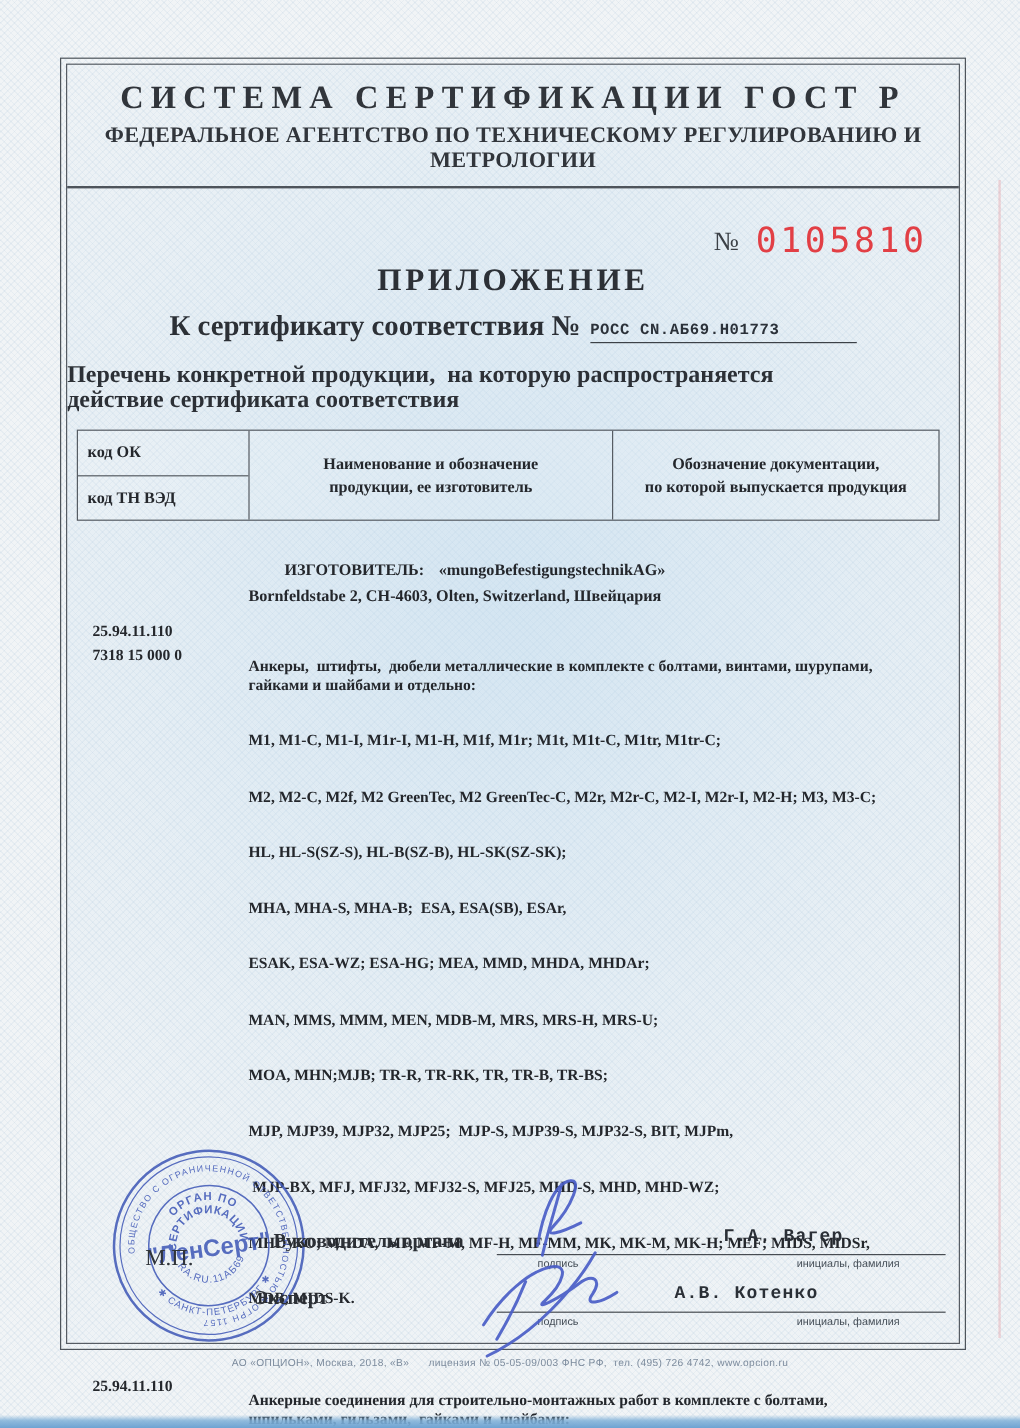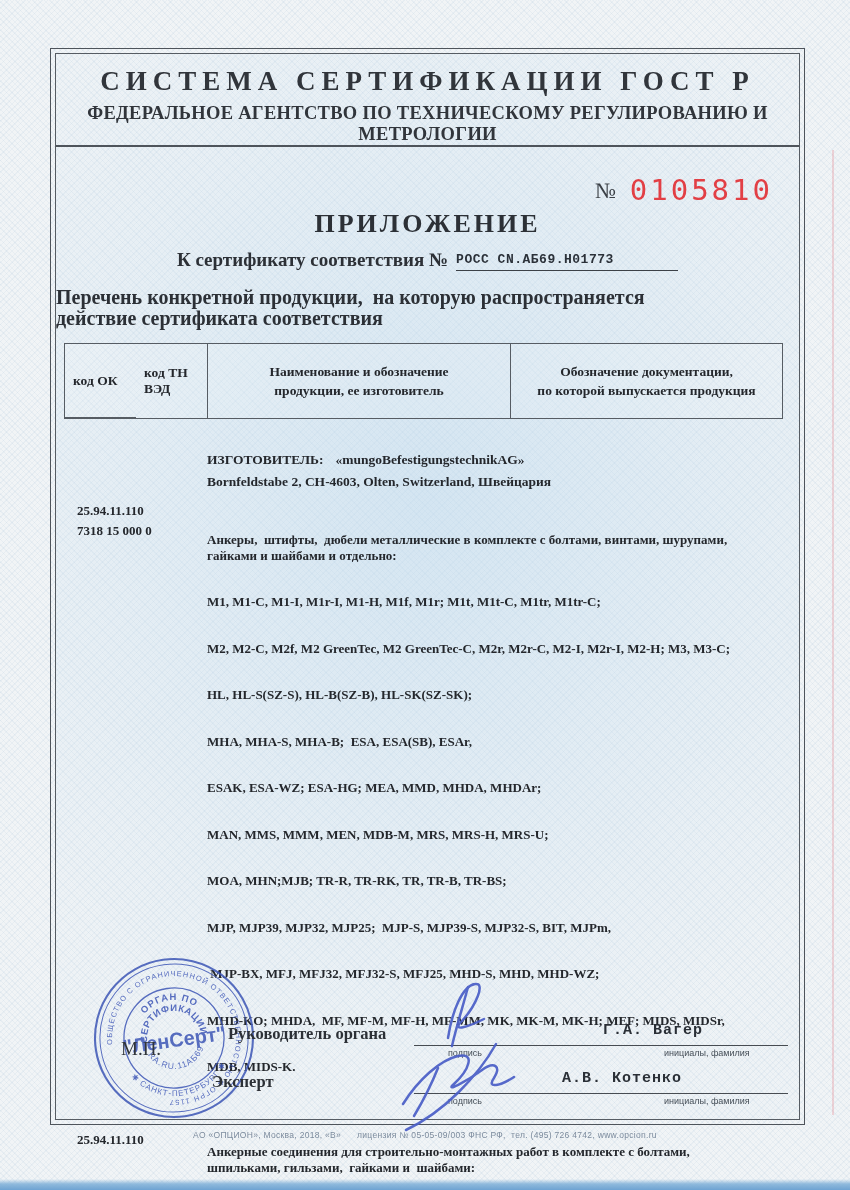--- a/index.html
+++ b/index.html
@@ -12,50 +12,50 @@
       repeating-linear-gradient(-45deg, rgba(140,175,205,.10) 0 1px, transparent 1px 4px);
   }
   .edge-bottom{position:absolute;left:0;right:0;bottom:0;height:11px;z-index:5;
     background:linear-gradient(to bottom, rgba(127,176,216,0), rgba(127,176,216,.85) 45%, #6ea3d2);}
   .edge-right{position:absolute;right:16px;top:150px;bottom:75px;width:2px;background:rgba(226,136,146,.32);z-index:1;}
 
   .frame{position:absolute;left:50px;top:48px;width:753px;height:1075px;border:1.6px solid #4e545b;z-index:1;}
   .frame-inner{position:absolute;inset:4px;border:1.1px solid #565c63;
     background:radial-gradient(ellipse 70% 55% at 50% 42%, rgba(188,217,238,.55), rgba(188,217,238,.18) 70%, rgba(188,217,238,.05));}
 
-  .header{padding-top:12px;border-bottom:2px solid #4e545b;text-align:center;}
+  .header{padding-top:12px;padding-bottom:10px;border-bottom:2px solid #4e545b;text-align:center;}
   .h1{font-weight:bold;font-size:27px;letter-spacing:6px;color:#31353b;}
   .h2{font-weight:bold;font-size:18.5px;letter-spacing:.3px;margin-top:6px;color:#31353b;}
 
   .num-row{text-align:right;padding-right:26px;margin-top:26px;height:36px;}
   .num-label{font-size:22px;color:#3b4046;margin-right:14px;vertical-align:2px;}
   .num-value{font-family:"DejaVu Sans Mono","Liberation Mono",monospace;font-size:29px;color:#e23f45;letter-spacing:3px;}
 
   .title{text-align:center;margin-top:0;font-weight:bold;font-size:26px;letter-spacing:3px;color:#2c3036;}
 
   .cert-row{display:flex;justify-content:center;align-items:flex-end;margin-top:10px;}
-  .cert-label{font-weight:bold;font-size:19px;color:#2c3036;}
+  .cert-label{font-weight:bold;font-size:24px;color:#2c3036;}
   .cert-field{width:222px;border-bottom:1.4px solid #3c4147;margin-left:8px;}
   .cert-num{display:block;transform:translateY(-3px);font-family:"Liberation Mono","DejaVu Sans Mono",monospace;
     font-size:13px;letter-spacing:.5px;color:#2b3139;font-weight:600;}
 
   .subtitle{margin-top:16px;text-align:left;font-weight:bold;font-size:20px;line-height:21px;white-space:pre-wrap;color:#2c3036;}
 
   .table{margin:14px 0 0 8px;width:719px;height:76px;display:flex;border:1.2px solid #565c63;box-sizing:border-box;background:rgba(255,255,255,.12);}
-  .tcol1{width:142px;border-right:1.2px solid #565c63;display:flex;flex-direction:row;}
+  .tcol1{width:142px;border-right:1.2px solid #565c63;display:flex;flex-direction:column;text-align:center;}
   .tc1a,.tc1b{flex:1;display:flex;align-items:center;padding-left:8px;font-weight:bold;font-size:13.5px;}
   .tc1a{border-bottom:1.2px solid #565c63;}
   .tcol2{width:302px;border-right:1.2px solid #565c63;}
   .tcol2,.tcol3{display:flex;align-items:center;justify-content:center;text-align:center;
     white-space:pre-line;font-weight:bold;font-size:13.5px;line-height:19px;}
   .tcol3{flex:1;}
 
   .products{margin-top:30px;font-weight:bold;color:#24272c;}
   .manu{margin-left:151px;line-height:22px;font-size:13.5px;}
-  .manu-label{margin-right:12px;}
+  .manu-label{margin-right:12px;margin-left:30px;}
   .prow{display:flex;margin-top:8px;}
   .codes{width:151px;padding-left:21px;box-sizing:border-box;font-size:13px;line-height:20px;font-weight:bold;}
   .codes2{padding-top:16px;}
   .desc{flex:1;font-size:13px;line-height:15.5px;padding-right:8px;white-space:pre-wrap;}
   .desc div{white-space:pre-wrap;}
   .desc2{line-height:15.4px;}
 
   .sig-label{position:absolute;font-weight:bold;font-size:16.5px;color:#2c3036;z-index:3;}
   .sig-name{position:absolute;font-family:"Liberation Mono","DejaVu Sans Mono",monospace;font-weight:600;
     font-size:15px;letter-spacing:1px;color:#2a2f36;z-index:3;}

